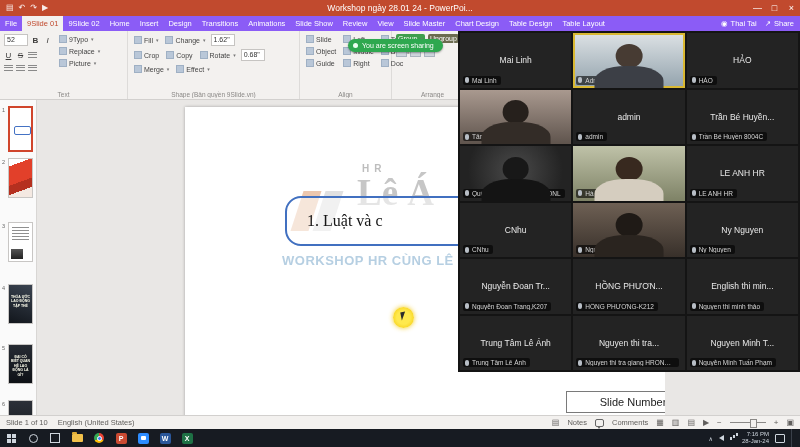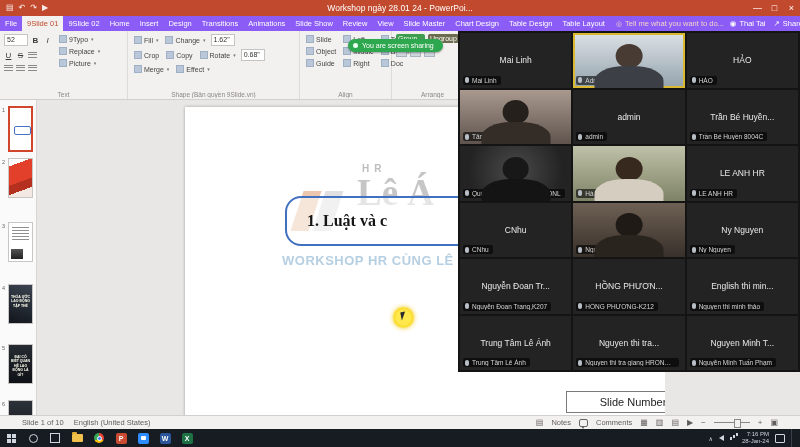--- a/index.html
+++ b/index.html
@@ -87,21 +87,21 @@
   .wm-logo::after{content:"";position:absolute;left:24px;top:6px;width:18px;height:40px;
                   background:#c7c7c7;transform:skewX(-18deg);}
   .wm-hr{position:absolute;left:177px;top:56px;font-size:10px;letter-spacing:5px;color:#bdbdbd;font-weight:bold;}
   .wm-main{position:absolute;left:172px;top:64px;font-size:37px;color:#c6c6c6;font-weight:bold;
            font-family:"Liberation Serif",serif;}
   .wm-sub{position:absolute;left:97px;top:146px;font-size:13px;font-weight:bold;color:#b6cfe2;
           letter-spacing:.5px;white-space:nowrap;}
   .hbox{position:absolute;left:100px;top:89px;width:335px;height:50px;border:2.5px solid #4170c0;
         border-radius:16px;background:rgba(255,255,255,.55);display:flex;align-items:center;
         padding-left:20px;box-sizing:border-box;}
-  .heading{font-size:16px;font-weight:bold;color:#151515;font-family:"Liberation Serif",serif;white-space:nowrap;}
+  .heading{font-size:16px;font-weight:normal;color:#151515;font-family:"Liberation Serif",serif;white-space:nowrap;}
   .snbox{position:absolute;left:381px;top:284px;width:132px;height:20px;border:1px solid #7a7a7a;
          background:#fff;display:flex;align-items:center;justify-content:center;font-size:11px;color:#222;}
 
   
   .cursor{position:absolute;left:393px;top:307px;width:21px;height:21px;border-radius:50%;
           background:radial-gradient(circle,#ffe94d 0 45%,#f2c500 100%);z-index:40;
           box-shadow:0 0 5px rgba(242,197,0,.9);}
   .cursor::after{content:"";position:absolute;left:8px;top:5px;width:0;height:0;
                  border-left:5px solid #2b2b2b;border-bottom:8px solid transparent;transform:rotate(-12deg);}
 
@@ -124,21 +124,21 @@
                   transform:translateX(-50%);border-radius:45% 45% 0 0;}
   .v1{background:linear-gradient(#dde2e5,#92a2ac);} .v1::before{background:#473b33;} .v1::after{background:#3c3f46;}
   .v2{background:linear-gradient(#a9998f,#5f544d);} .v2::before{background:#26201c;} .v2::after{background:#332c27;}
   .v3{background:radial-gradient(circle at 50% 45%,#4a4a4a,#232323 75%);} .v3::before{background:#181818;} .v3::after{background:#141414;}
   .v4{background:linear-gradient(#bfc2a8,#7e8266);} .v4::before{background:#38291f;} .v4::after{background:#d5cdbf;}
   .v5{background:linear-gradient(#6e6054,#38302a);} .v5::before{background:#1f1a16;} .v5::after{background:#2a241f;}
 
   
   .statusbar{position:absolute;left:0;top:415px;width:800px;height:14px;background:#f3f1ef;
              border-top:1px solid #d2d0ce;display:flex;align-items:center;font-size:7.5px;color:#605e5c;
-             padding:0 22px;box-sizing:border-box;z-index:55;}
+             padding:0 6px;box-sizing:border-box;z-index:55;}
   .sb-left{display:flex;align-items:center;gap:10px;}
   .sb-right{margin-left:auto;display:flex;align-items:center;gap:8px;}
   .sb-ic{font-size:8px;}
   .bubble{width:7px;height:6px;border:1px solid #666;border-radius:2px;position:relative;display:inline-block;}
   .bubble::after{content:"";position:absolute;left:1px;bottom:-3px;border-left:2px solid transparent;
                  border-right:2px solid transparent;border-top:3px solid #666;}
   .ztrack{width:36px;height:1px;background:#8a8886;position:relative;display:inline-block;}
   .ztrack::after{content:"";position:absolute;left:55%;top:-3px;width:5px;height:7px;background:#f3f1ef;
                  border:1px solid #8a8886;}
 
@@ -197,24 +197,20 @@
     <div class="tab">Design</div>
     <div class="tab">Transitions</div>
     <div class="tab">Animations</div>
     <div class="tab">Slide Show</div>
     <div class="tab">Review</div>
     <div class="tab">View</div>
     <div class="tab">Slide Master</div>
     <div class="tab">Chart Design</div>
     <div class="tab">Table Design</div>
     <div class="tab">Table Layout</div>
-    <div class="tellme">
-      <span class="bulb">◎</span>
-      <span>Tell me what you want to do...</span>
-    </div>
     <div class="tr-right">
       <div class="tr-user">
         <span>◉</span>
         <span>Thai Tai</span>
       </div>
       <div class="tr-share">
         <span>↗</span>
         <span>Share</span>
       </div>
     </div>

